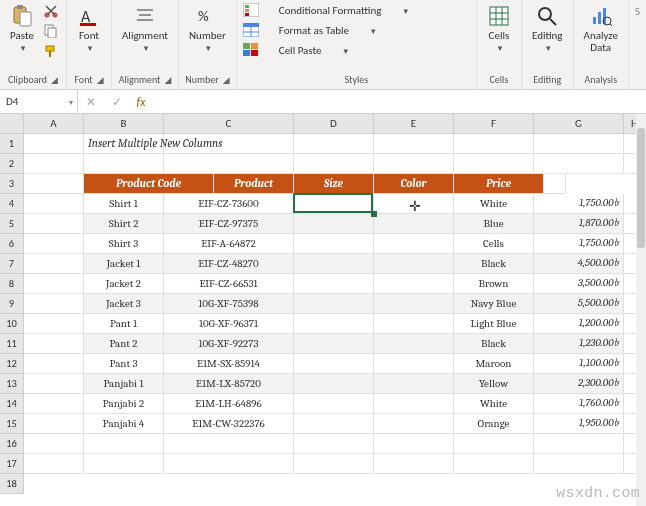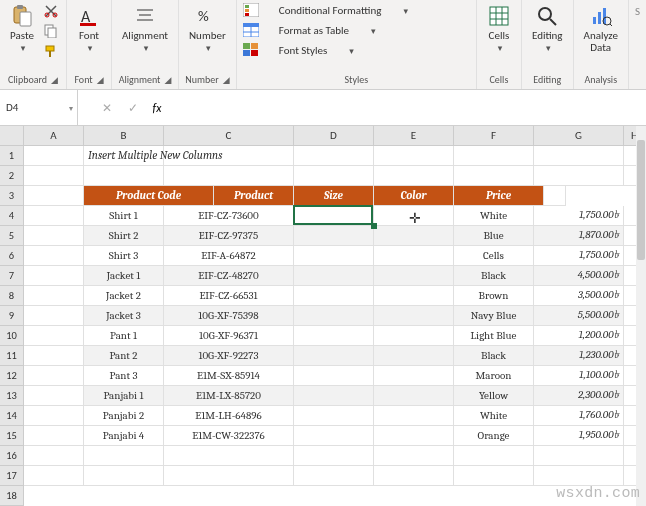--- a/index.html
+++ b/index.html
@@ -14,26 +14,26 @@
 .bigbtn { display: flex; flex-direction: column; align-items: center; justify-content: flex-start; padding: 2px 4px; cursor: default; }
 .bigbtn .ico { width: 24px; height: 24px; display: flex; align-items: center; justify-content: center; font-size: 18px; }
 .bigbtn .lbl { font-size: 11px; margin-top: 2px; text-align: center; line-height: 1.1; }
 .minicol { display: flex; flex-direction: column; gap: 2px; }
 .minibtn { width: 18px; height: 18px; display: flex; align-items: center; justify-content: center; font-size: 12px; }
 .style-row { display: flex; align-items: center; gap: 20px; font-size: 11px; padding: 1px 0; white-space: nowrap; }
 .style-row .ic { width: 16px; height: 14px; }
 .chev { font-size: 9px; color: #555; margin-left: 2px; }
 
 
-.fbar { height: 36px; display: flex; align-items: stretch; border-bottom: 1px solid #d0d0d0; gap: 16px; }
+.fbar { height: 24px; display: flex; align-items: stretch; border-bottom: 1px solid #d0d0d0; }
 .namebox { width: 78px; border-right: 1px solid #d0d0d0; display: flex; align-items: center; padding: 0 6px; background: #fff; font-size: 11px; position: relative; }
 .namebox::after { content: "▾"; position: absolute; right: 4px; font-size: 8px; color: #888; }
 .fx-area { display: flex; align-items: center; flex: 1; }
 .fx-btn { width: 26px; text-align: center; color: #aaa; font-size: 12px; }
-.fx-label { width: 22px; font-style: italic; color: #000000; font-size: 12px; text-align: center; }
+.fx-label { width: 22px; font-style: italic; color: #a16207; font-size: 12px; text-align: center; }
 .fx-input { flex: 1; height: 100%; border: none; outline: none; padding: 0 4px; font-size: 11px; }
 
 
 .grid { display: flex; height: calc(100% - 114px); position: relative; }
 .corner { width: 24px; height: 20px; background: #e6e6e6; border-right: 1px solid #ccc; border-bottom: 1px solid #ccc; }
 .colheads { display: flex; height: 20px; }
 .colhead { background: #e6e6e6; border-right: 1px solid #ccc; border-bottom: 1px solid #ccc; display: flex; align-items: center; justify-content: center; font-size: 11px; color: #333; }
 .rowheads { display: flex; flex-direction: column; }
 .rowhead { width: 24px; height: 20px; background: #e6e6e6; border-right: 1px solid #ccc; border-bottom: 1px solid #ccc; display: flex; align-items: center; justify-content: center; font-size: 10.5px; }
 .cells { position: relative; }
@@ -186,21 +186,21 @@
       </div>
       <div class="style-row">
         <span class="ic">
             <svg width="16" height="14">
               <rect x="0" y="0" width="7" height="6" fill="#6aa84f"></rect>
               <rect x="8" y="0" width="7" height="6" fill="#e69138"></rect>
               <rect x="0" y="7" width="7" height="6" fill="#3c78d8"></rect>
               <rect x="8" y="7" width="7" height="6" fill="#cc0000"></rect>
             </svg>
           </span>
-        <span>Font Styles</span>
+        <span>Cell Paste</span>
           <span class="chev">▾</span>
       </div>
     </div>
     <div class="rgroup-label"><span>Styles</span></div>
   </div>
 
   <div class="rgroup">
     <div class="rgroup-top">
       <div class="bigbtn">
         <span class="ico">

